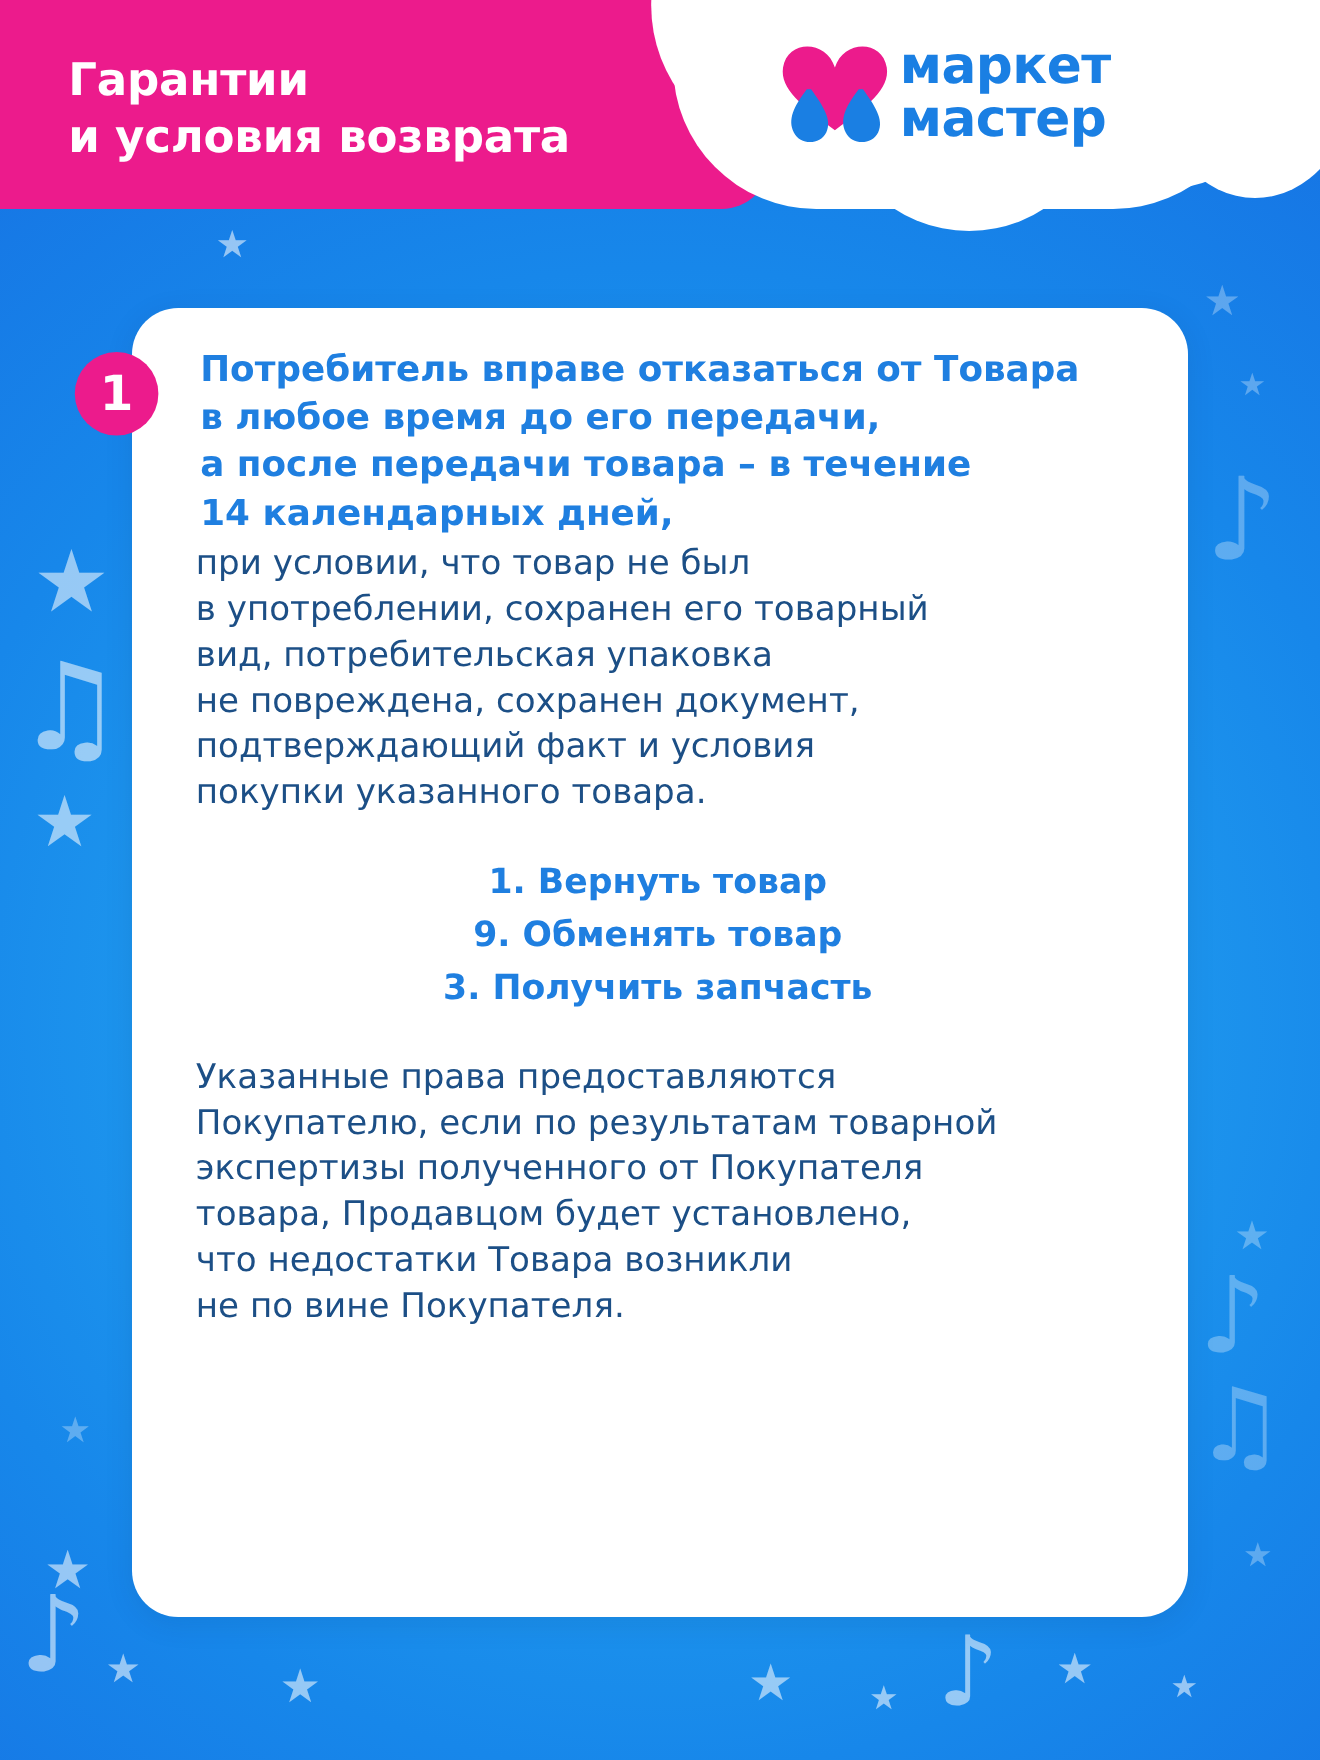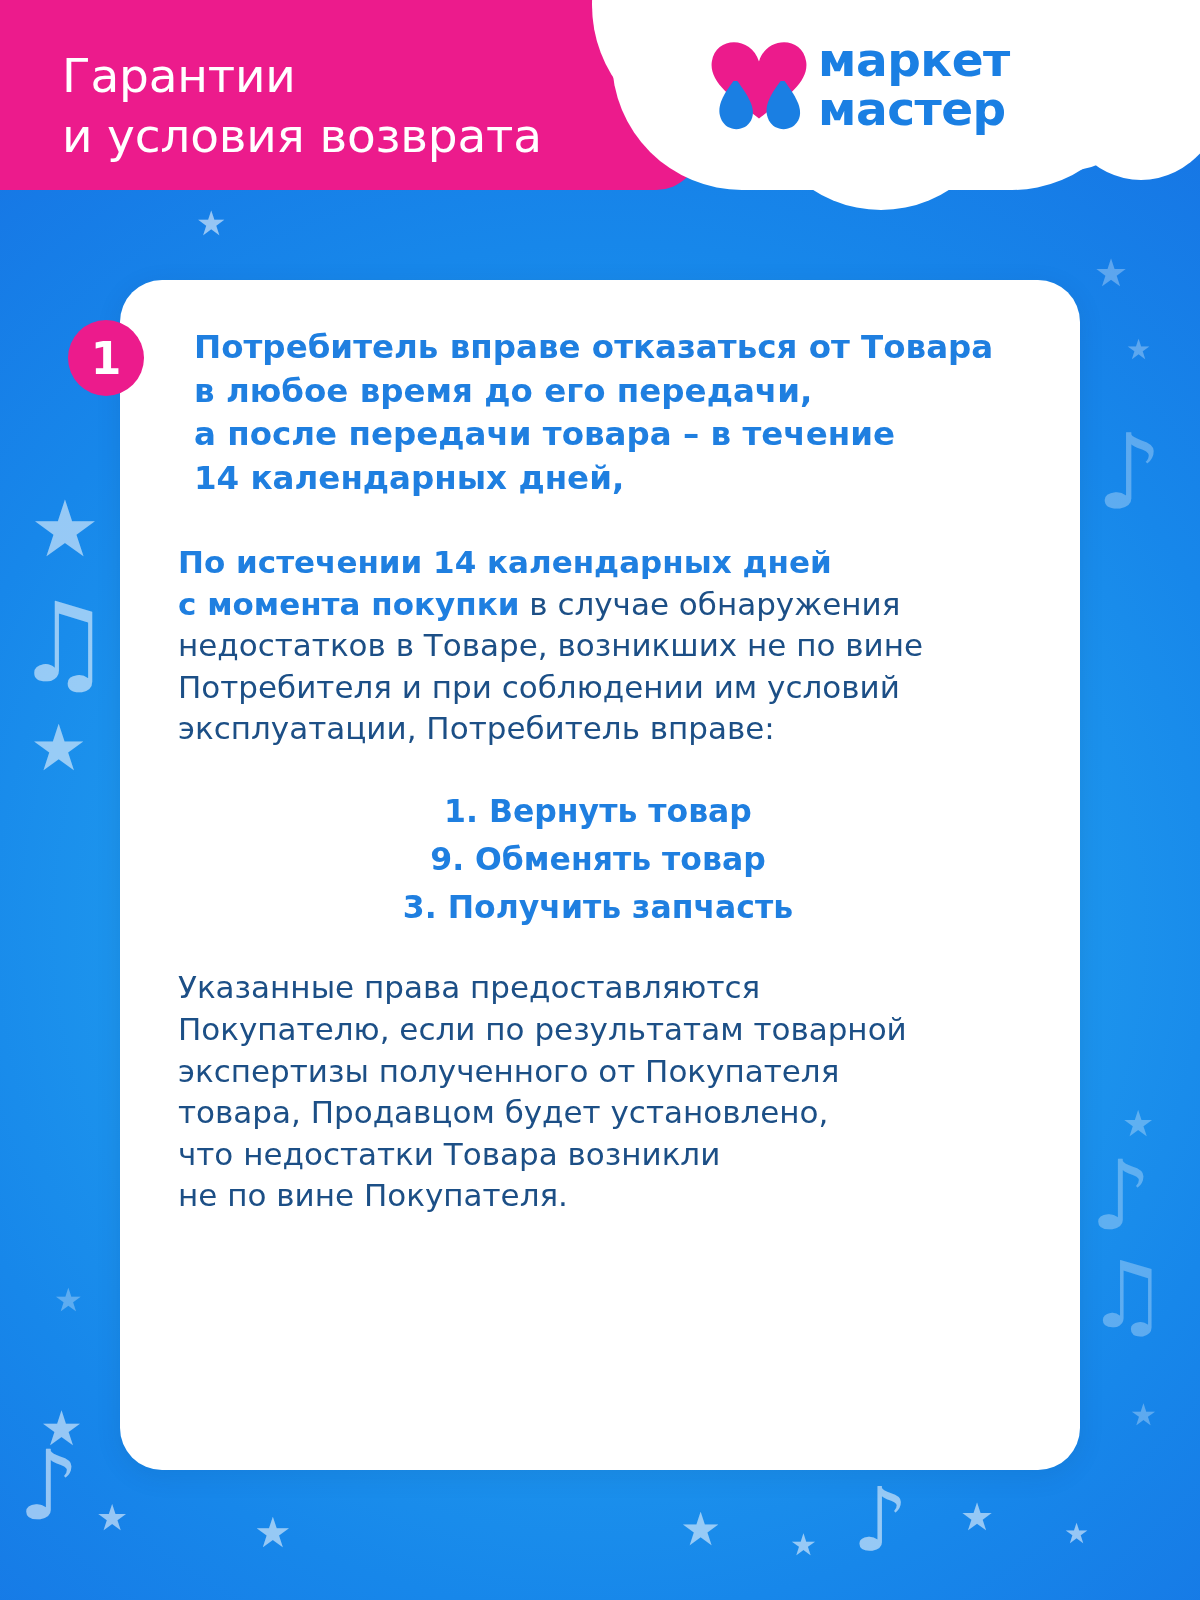--- a/index.html
+++ b/index.html
@@ -43,22 +43,22 @@
     background: #ec1b8c;
     border-bottom-right-radius: 44px;
     z-index: 4;
   }
   .header-title {
     position: absolute;
     left: 62px;
     top: 46px;
     width: 600px;
     color: #ffffff;
-    font-size: 47px;
-    font-weight: 400;
+    font-size: 41px;
+    font-weight: 700;
     line-height: 1.28;
     letter-spacing: -0.2px;
     white-space: pre-line;
     z-index: 6;
   }
 
   
   .cloud {
     position: absolute;
     z-index: 5;
@@ -128,21 +128,21 @@
   }
 
   .blk { margin: 0 0 0 0; }
 
   .lead {
     color: #1f7fe0;
     font-size: 32.5px;
     font-weight: 700;
     line-height: 1.34;
     white-space: pre-line;
-    margin: 16px;
+    margin: 4px;
   }
   .plain {
     color: #1c4f86;
     font-size: 31px;
     font-weight: 400;
     line-height: 1.34;
     white-space: pre-line;
     margin: 0;
   }
   .para2 {
@@ -225,26 +225,28 @@
   <div class="card"></div>
   <div class="badge">1</div>
 
   <div class="card-body">
 
     <div class="blk">
       <p class="lead">Потребитель вправе отказаться от Товара
 в любое время до его передачи,
 а после передачи товара – в течение
 14 календарных дней,</p>
+      <p class="plain">при условии, что товар не был
+в употреблении, сохранен его товарный
+вид, потребительская упаковка
+не повреждена, сохранен документ,
+подтверждающий факт и условия
+покупки указанного товара.</p>
     </div>
 
-    <div class="para2">
-      <span class="hl" style="white-space:pre-line;">По истечении 14 календарных дней
-с момента покупки</span><span> в случае обнаружения недостатков в Товаре, возникших не по вине Потребителя и при соблюдении им условий эксплуатации, Потребитель вправе:</span>
-    </div>
 
     <ul class="list">
       <li>1. Вернуть товар</li>
       <li>9. Обменять товар</li>
       <li>3. Получить запчасть</li>
     </ul>
 
     <p class="para3">Указанные права предоставляются
 Покупателю, если по результатам товарной
 экспертизы полученного от Покупателя

